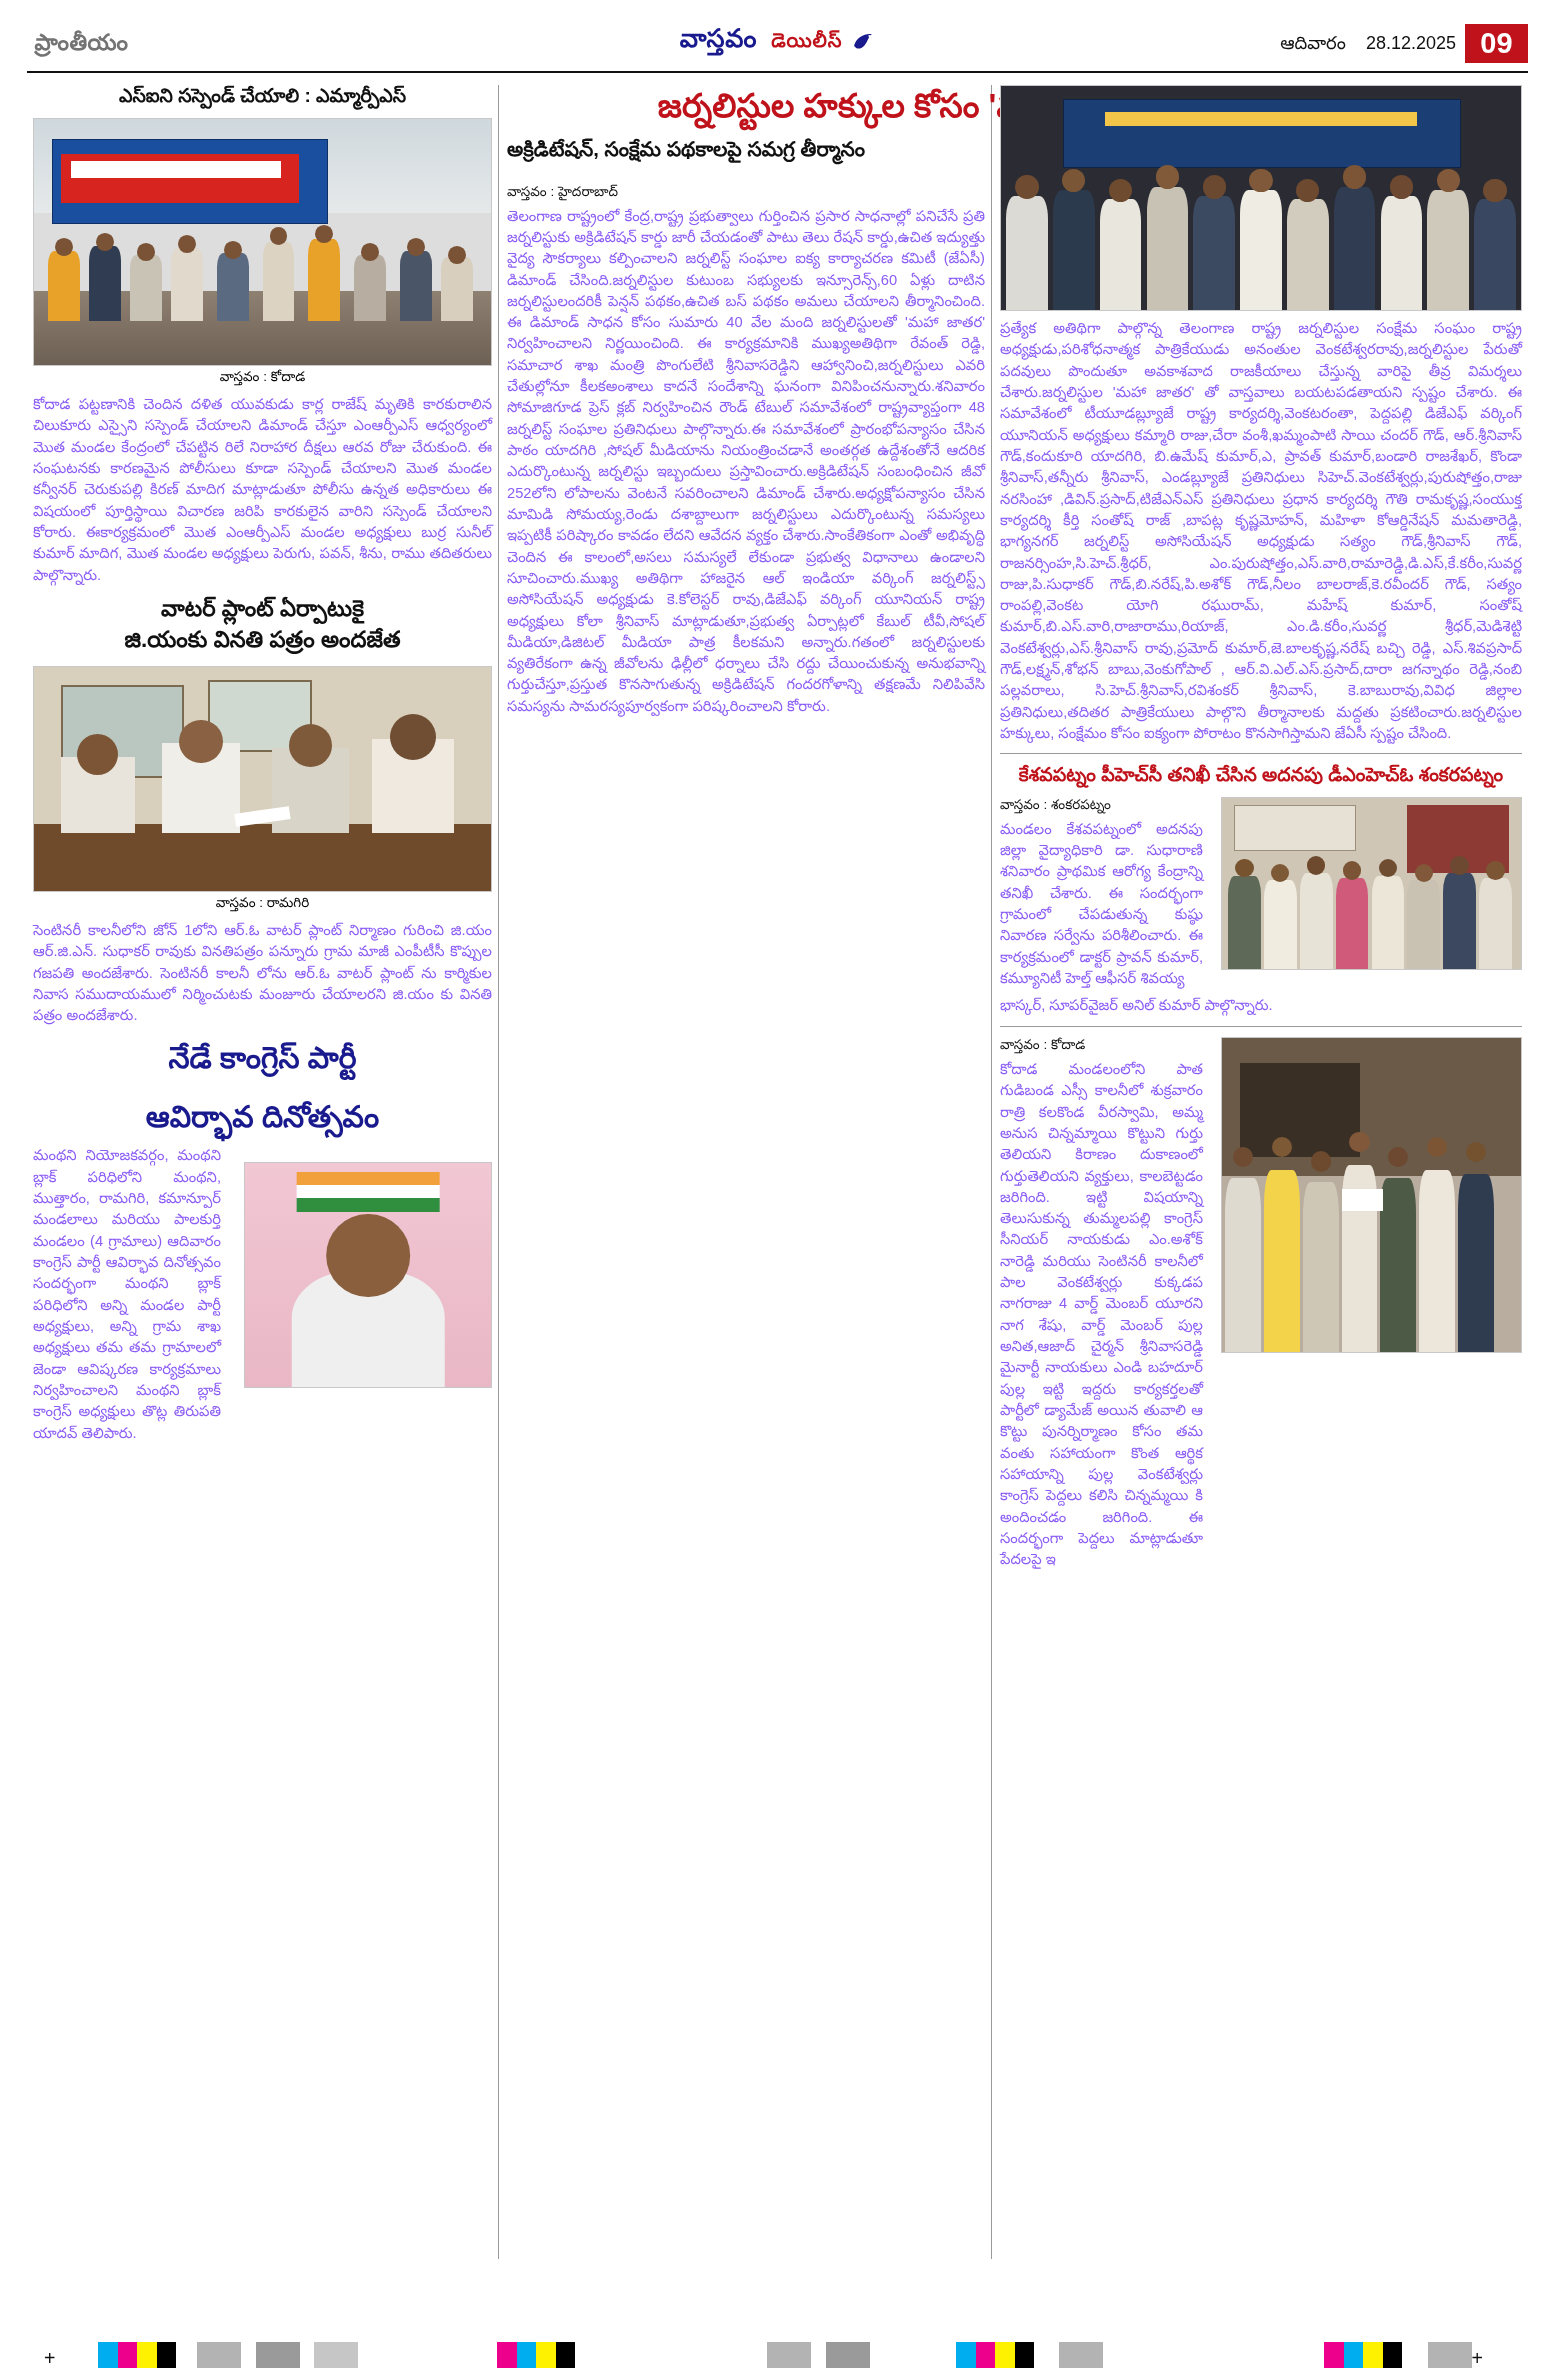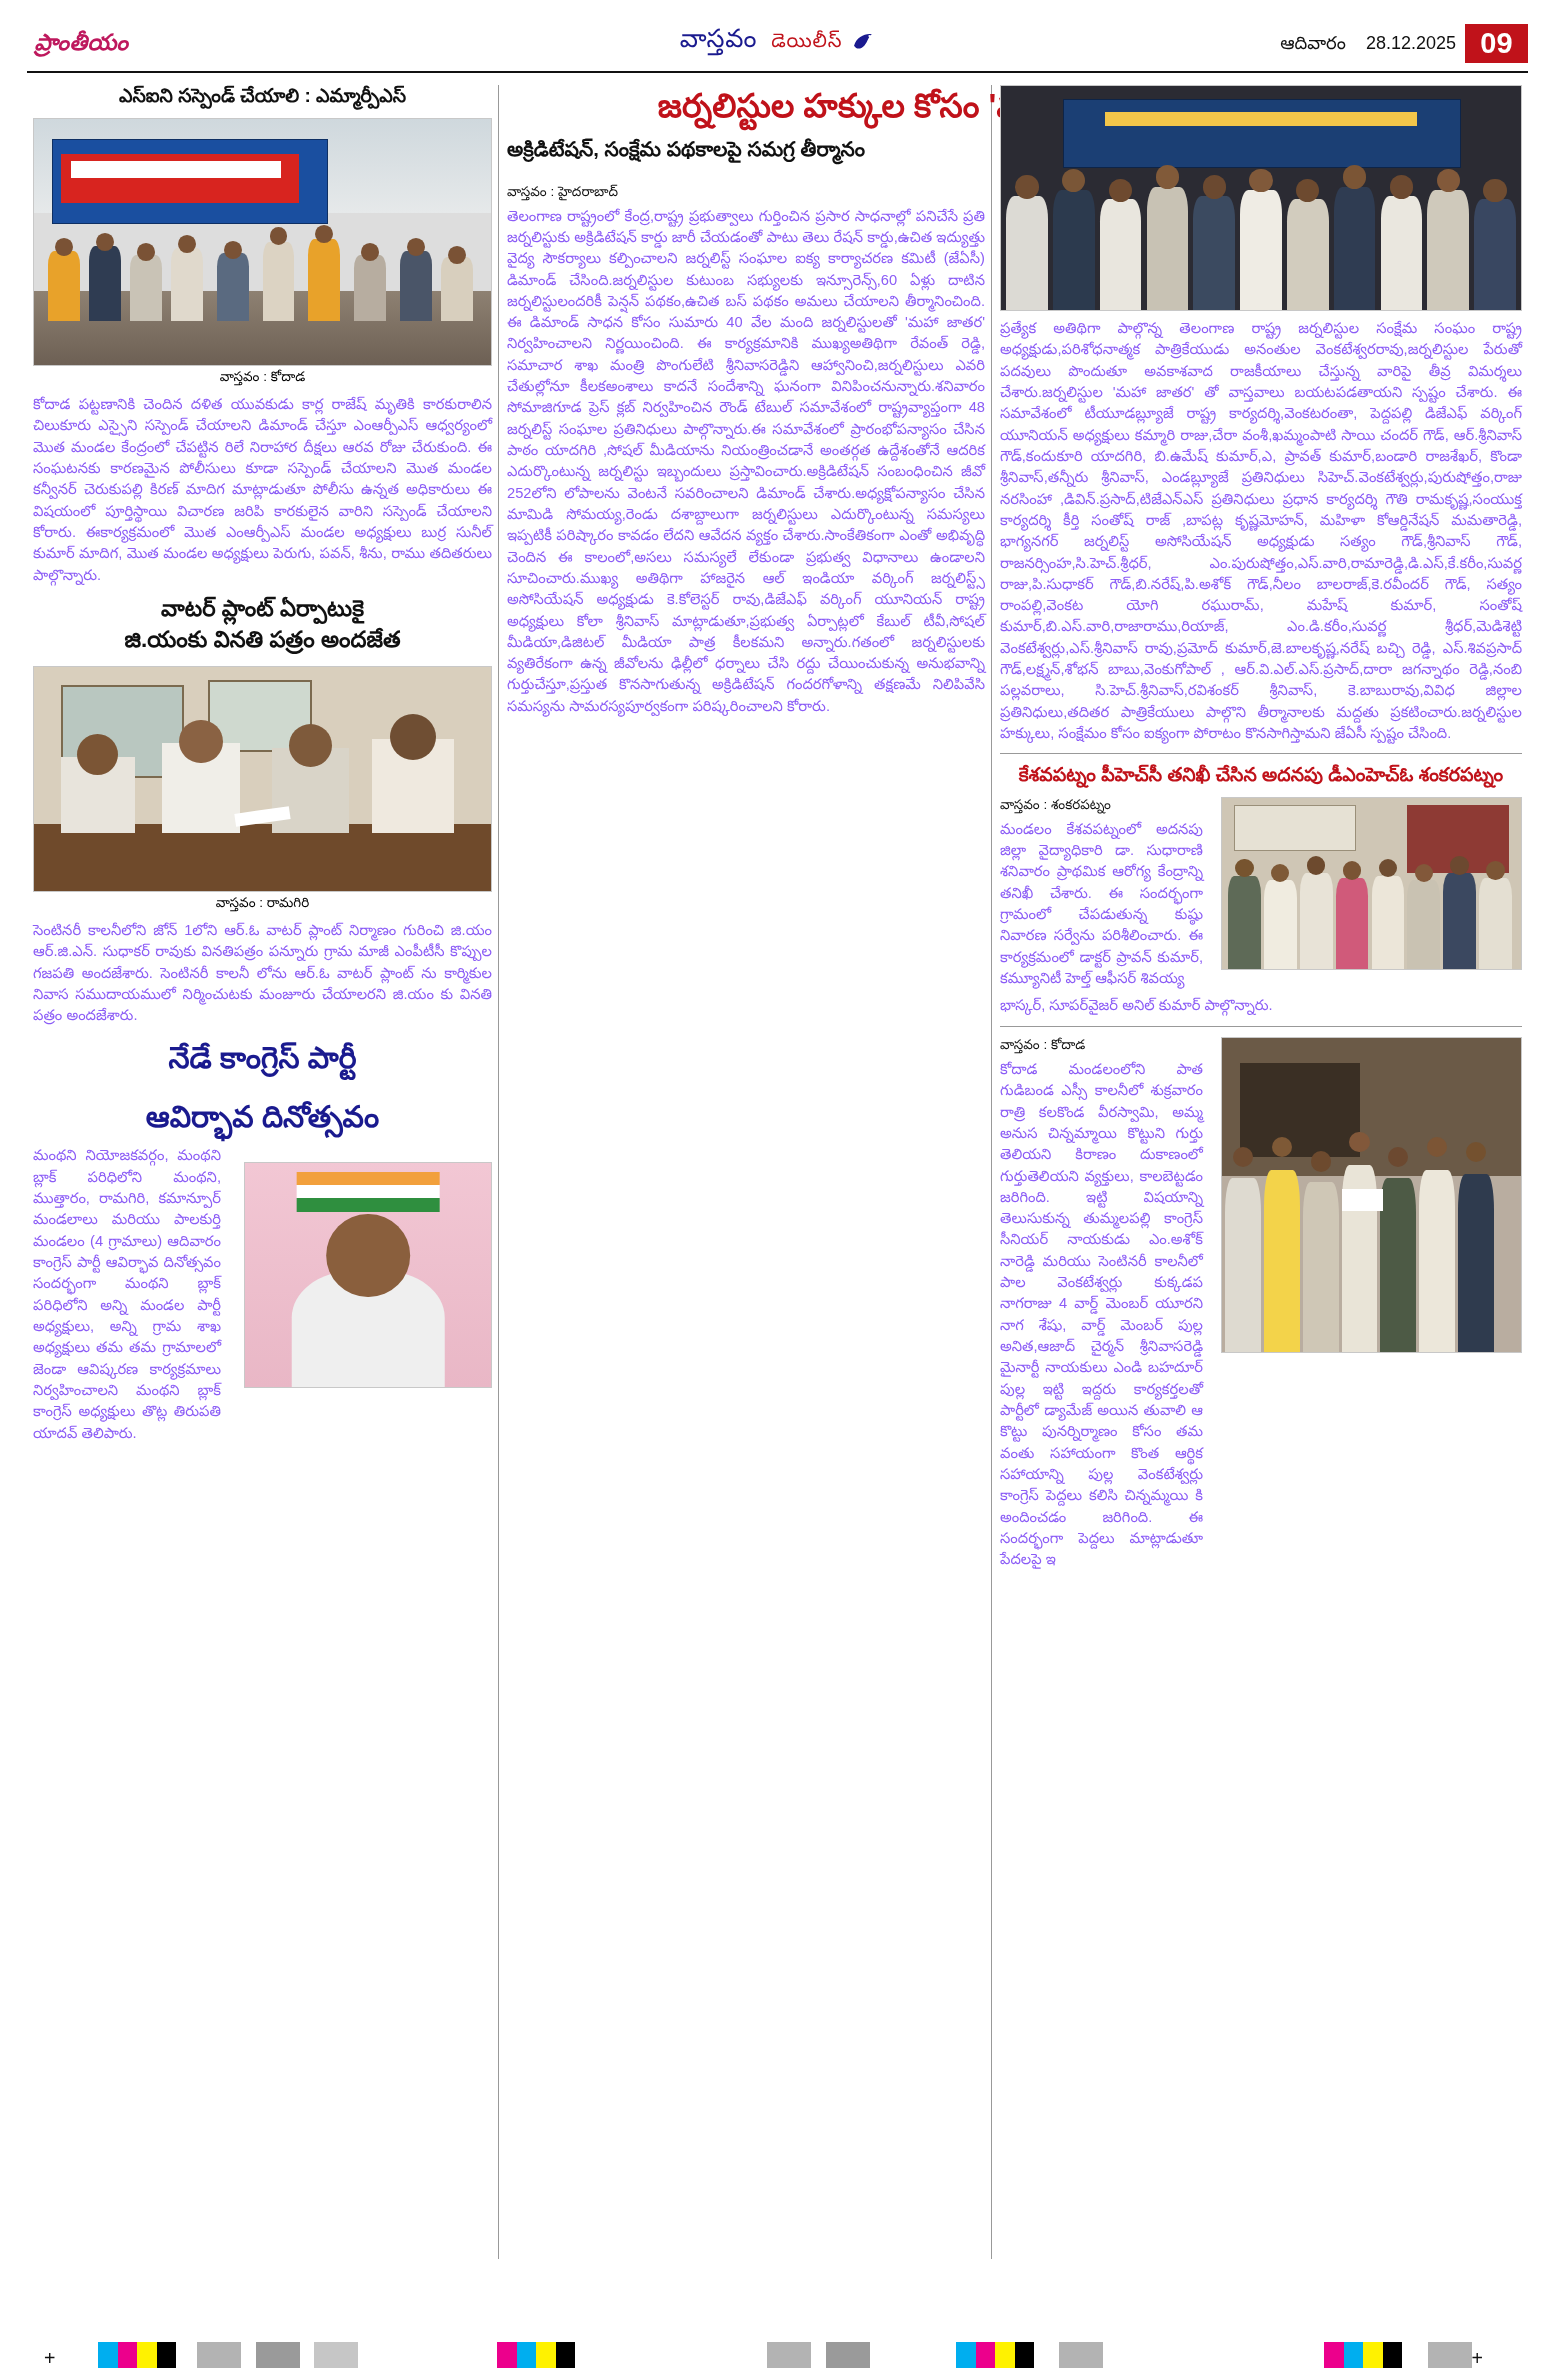--- a/index.html
+++ b/index.html
@@ -13,28 +13,28 @@
     position:absolute;left:27px;top:19.6px;width:1501px;height:2302px;
     background:#fff;box-sizing:border-box;
   }
   
   .masthead{
     position:absolute;left:0;top:0;width:1501px;height:51px;
     border-bottom:2.3px solid #111;
   }
   .mast-left{
     position:absolute;left:7.5px;top:10.5px;font-size:22.6px;font-weight:bold;
-    color:#be185d;letter-spacing:0.4px;font-style:italic;
+    color:#737373;letter-spacing:0.4px;
   }
   .mast-center{
     position:absolute;left:50%;top:4.5px;transform:translateX(-50%);
     display:flex;align-items:center;gap:7.5px;
   }
   .mast-title{
-    font-size:25.6px;font-weight:normal;color:#1a1a8f;letter-spacing:0.8px;text-align:right;
+    font-size:25.6px;font-weight:bold;color:#1a1a8f;letter-spacing:0.8px;text-align:right;
   }
   .mast-title .red{color:#c0121a;}
   .mast-bird{width:25.6px;height:25.6px;}
   .mast-right{
     position:absolute;right:72px;top:13.5px;font-size:18px;color:#111;
   }
   .page-num{
     position:absolute;right:0;top:4.5px;width:63px;height:39px;background:#c0121a;
     color:#fff;font-size:29px;font-weight:bold;display:flex;align-items:center;
     justify-content:center;

